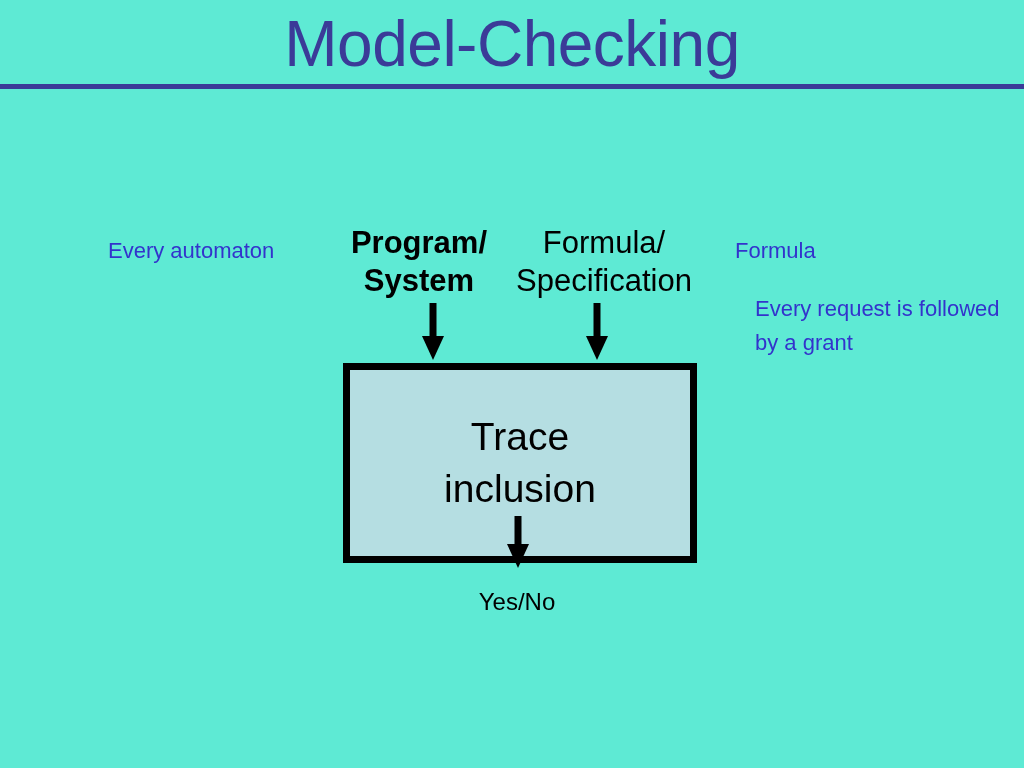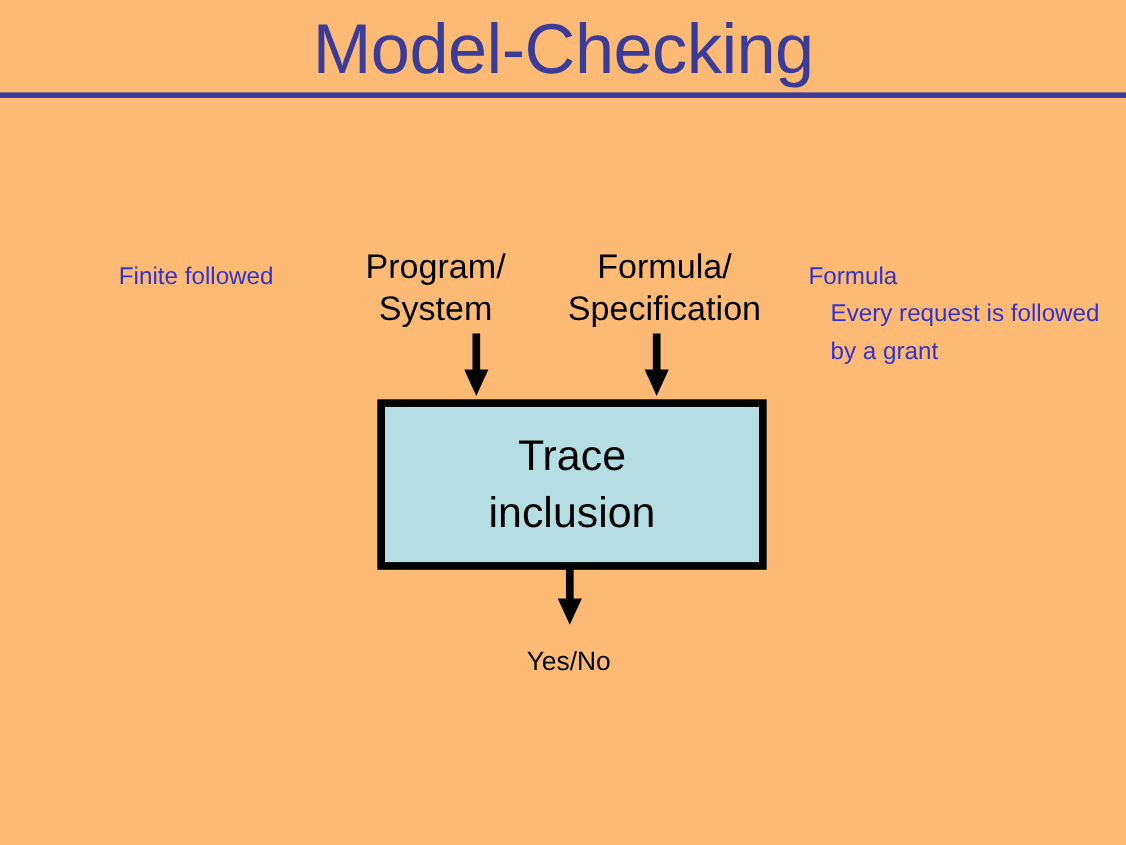--- a/index.html
+++ b/index.html
@@ -10,21 +10,21 @@
   body {
     width: 1024px;
     height: 768px;
     font-family: "Liberation Sans", sans-serif;
     overflow: hidden;
   }
   #slide {
     position: relative;
     width: 1024px;
     height: 768px;
-    background: #fdba74;
+    background: #5eead4;
   }
 
   
   #slide-title {
     position: absolute;
     left: 0;
     top: 6px;
     width: 1024px;
     text-align: center;
     font-size: 64px;
@@ -55,38 +55,39 @@
     top: 234px;
     width: 210px;
     white-space: normal;
   }
   #note-formula {
     left: 735px;
     top: 234px;
   }
   #note-formula-detail {
     left: 755px;
-    top: 268px;
+    top: 292px;
     width: 260px;
     white-space: normal;
   }
 
   
   .black-label {
     position: absolute;
     color: #000000;
     font-size: 31px;
     line-height: 38px;
     text-align: center;
     white-space: pre-line;
   }
   #label-program-system {
-    left: 286px;
+    left: 309px;
     top: 224px;
     width: 220px;
+    font-weight: bold;
   }
   #label-property-spec {
     left: 484px;
     top: 224px;
     width: 240px;
   }
 
   
   .arrow-down {
     position: absolute;
@@ -109,21 +110,21 @@
     width: 42px;
     height: 60px;
   }
 
   
   #process-box {
     position: absolute;
     left: 343px;
     top: 363px;
     width: 354px;
-    height: 155px;
+    height: 200px;
     box-sizing: border-box;
     background: #b5dee2;
     border: 7px solid #000000;
     display: flex;
     align-items: center;
     justify-content: center;
   }
   #process-box-label {
     color: #000000;
     font-size: 39px;
@@ -147,21 +148,21 @@
 </style>
 </head>
 <body>
 
 <div id="slide">
 
   <div id="slide-title">Model-Checking</div>
 
   <div id="title-rule"></div>
 
-  <div class="blue-note" id="note-finite-automaton">Finite followed</div>
+  <div class="blue-note" id="note-finite-automaton">Every automaton</div>
 
   <div class="blue-note" id="note-formula">Formula</div>
 
   <div class="blue-note" id="note-formula-detail">Every request is followed by a grant</div>
 
   <div class="black-label" id="label-program-system">Program/
 System</div>
 
   <div class="black-label" id="label-property-spec">Formula/
 Specification</div>

